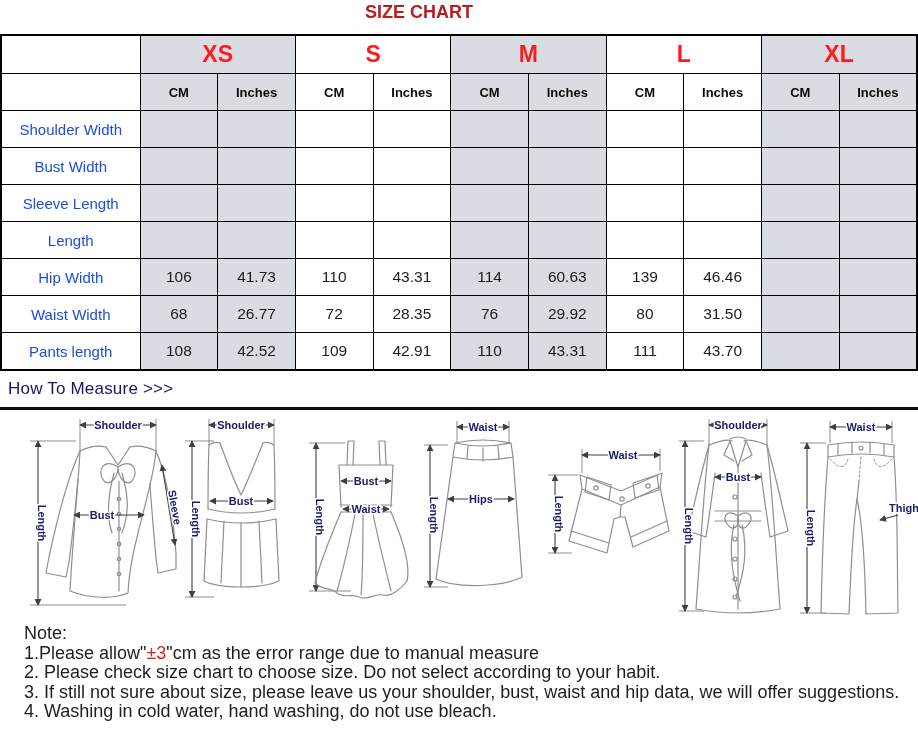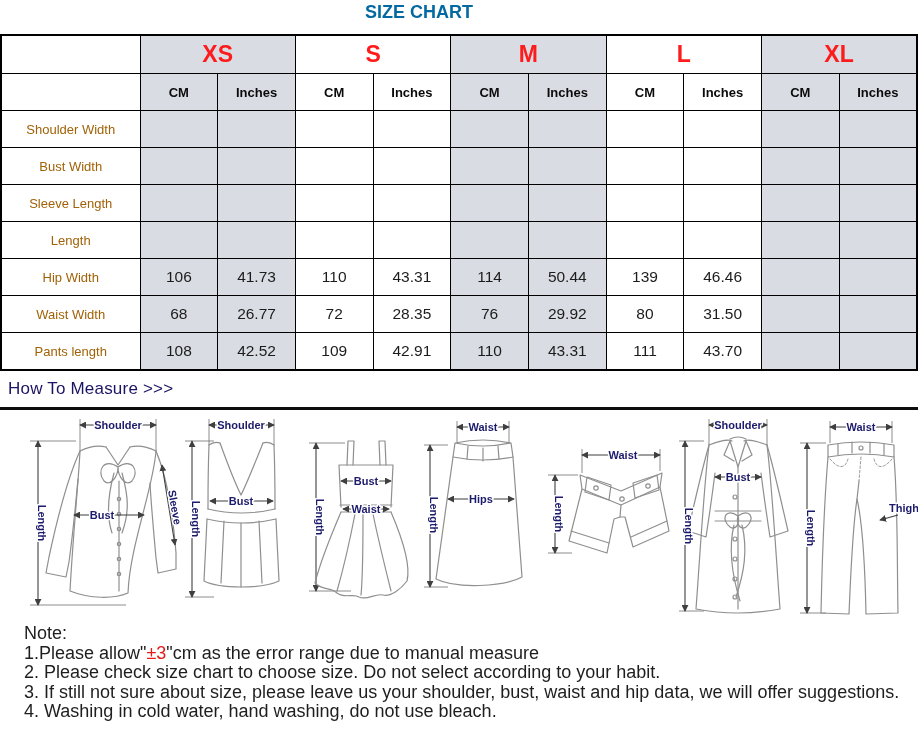--- a/index.html
+++ b/index.html
@@ -1,30 +1,30 @@
 <!DOCTYPE html>
 <html><head>
 <meta charset="utf-8">
 <style>
   html,body{margin:0;padding:0;background:#fff;}
   body{width:918px;height:746px;position:relative;overflow:hidden;
        font-family:"Liberation Sans",sans-serif;color:#111;}
   .abs{position:absolute;}
 
   
-  #title{top:2px;left:0;width:838px;text-align:center;font-size:18px;font-weight:bold;color:#0369a1;}
+  #title{top:2px;left:0;width:838px;text-align:center;font-size:18px;font-weight:bold;color:#b91c1c;}
 
   
   #size-table{top:34px;left:0;width:918px;border-collapse:collapse;table-layout:fixed;
               border:2px solid #000;padding-left:28px;}
   #size-table td{border:1px solid #000;text-align:center;vertical-align:middle;padding:0;overflow:hidden;}
   #size-table col.c-label{width:139px;}
   tr.size-row td{height:37px;font-size:23px;font-weight:bold;color:#fe1b1b;}
   tr.unit-row td{height:36px;font-size:13px;font-weight:bold;color:#0a0a0a;margin-left:20px;}
-  td.rowlabel{font-size:13px;color:#a16207;}
+  td.rowlabel{font-size:15px;color:#1d4ed8;}
   td.val{font-size:15.5px;color:#1c1c1c;}
   tbody tr td{height:36px;}
   td.shade,
   tr.r11 td:nth-child(2),tr.r11 td:nth-child(3),
   tr.r11 td:nth-child(6),tr.r11 td:nth-child(7),
   tr.r11 td:nth-child(10),tr.r11 td:nth-child(11){background:#d9dce2;}
 
   
   #measure-heading{top:379px;left:8px;font-size:17px;font-weight:normal;color:#1b1464;letter-spacing:.2px;}
   #measure-rule{top:407px;left:0;width:918px;height:3px;background:#0d0d0d;}
@@ -136,21 +136,21 @@
         <td class="val"></td>
         <td class="val"></td>
       </tr>
       <tr class="r11">
         <td class="rowlabel">Hip Width</td>
         <td class="val">106</td>
         <td class="val">41.73</td>
         <td class="val">110</td>
         <td class="val">43.31</td>
         <td class="val">114</td>
-        <td class="val">50.44</td>
+        <td class="val">60.63</td>
         <td class="val">139</td>
         <td class="val">46.46</td>
         <td class="val"></td>
         <td class="val"></td>
       </tr>
       <tr class="r11">
         <td class="rowlabel">Waist Width</td>
         <td class="val">68</td>
         <td class="val">26.77</td>
         <td class="val">72</td>

